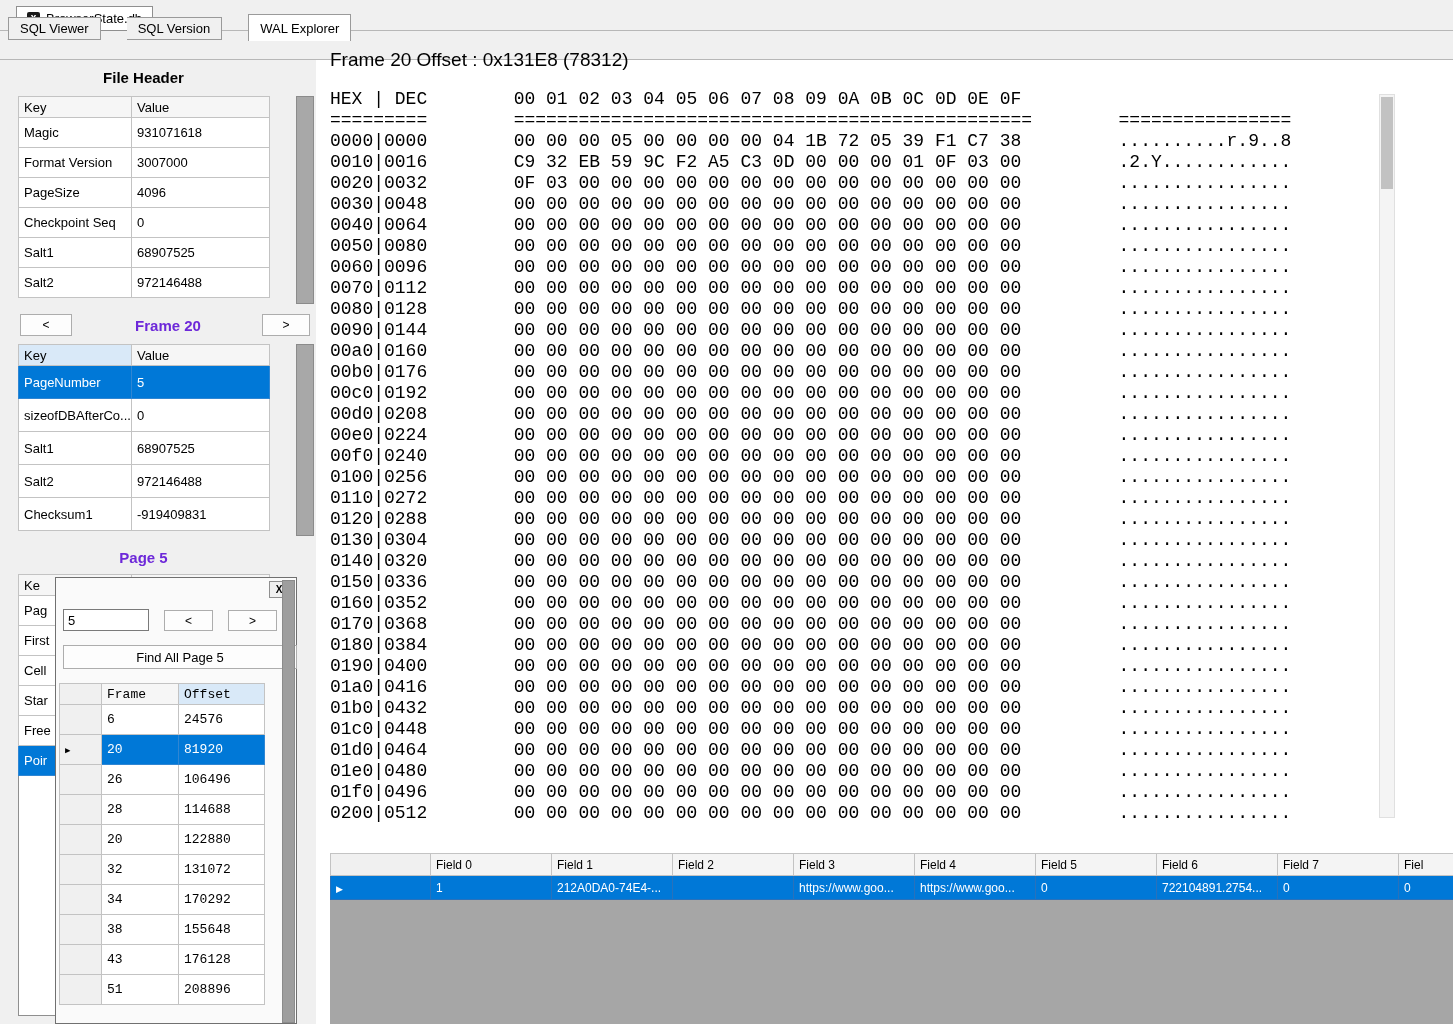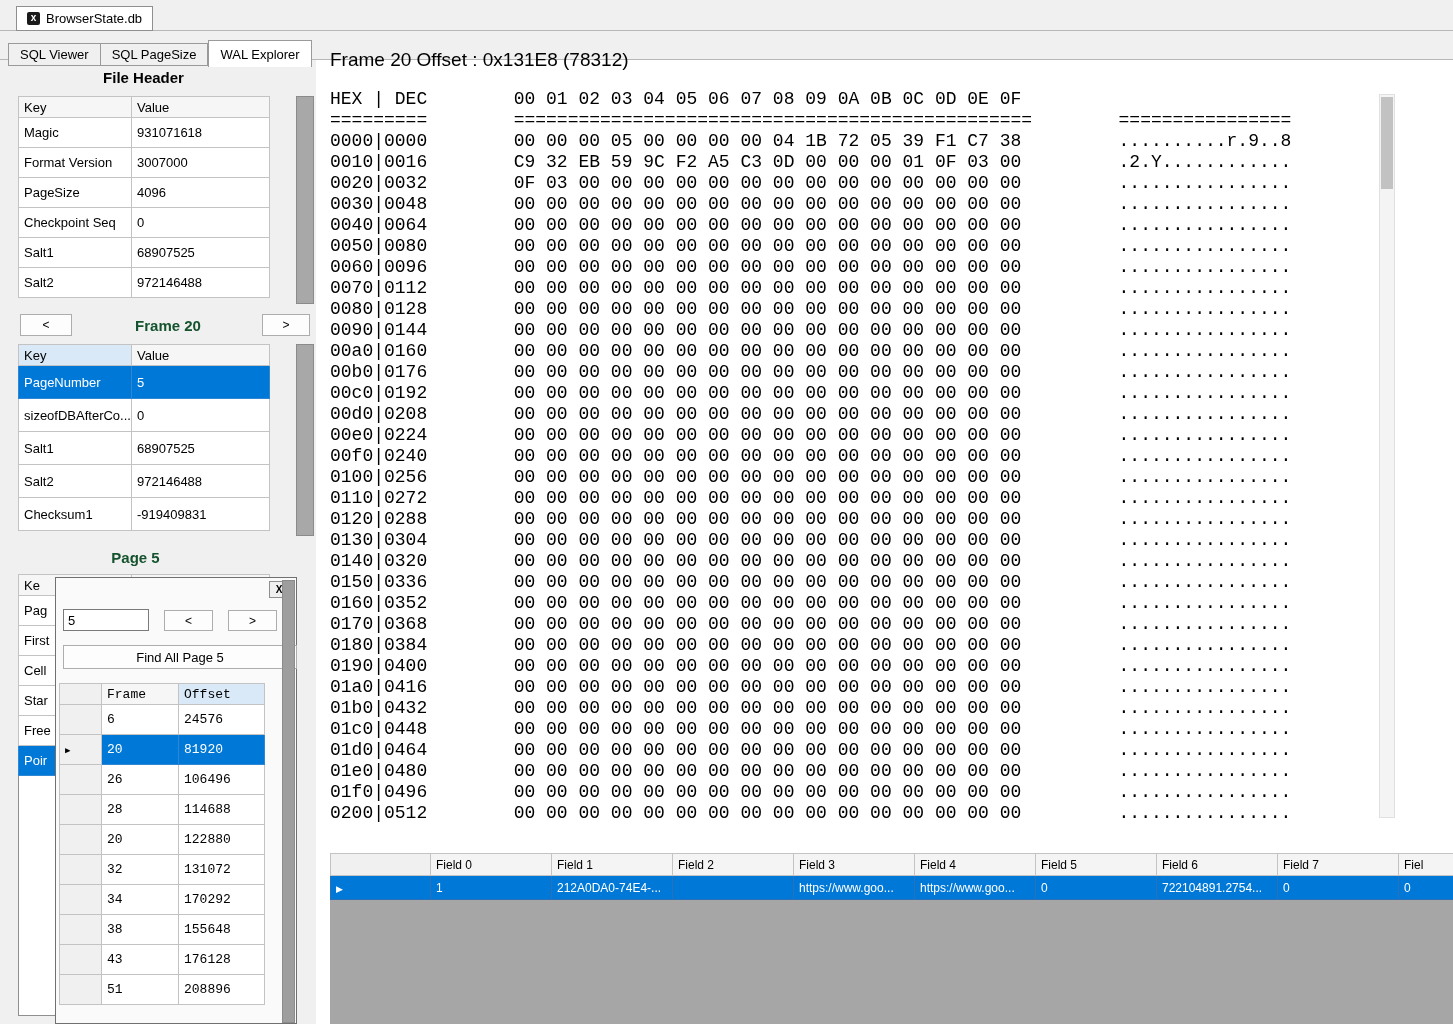--- a/index.html
+++ b/index.html
@@ -15,21 +15,21 @@
     position:absolute; left:16px; top:6px; height:25px; padding:0 10px;
     background:#fff; border:1px solid #8f8f8f; display:flex; align-items:center; gap:6px; z-index:2;
     font-size:13px;
   }
   .doc-close {
     width:13px; height:13px; background:#1a1a1a; color:#fff; border-radius:2px;
     font-size:10px; line-height:12px; text-align:center; font-weight:bold;
   }
 
   
-  .subtabs { position:absolute; left:8px; top:43px; display:flex; z-index:2; }
+  .subtabs { position:absolute; left:8px; top:17px; display:flex; z-index:2;gap:26px; }
   .subtab {
     height:23px; padding:0 11px; background:#f0f0f0; border:1px solid #9a9a9a;
     border-left:none; font-size:13px; display:flex; align-items:center;
   }
   .subtab:first-child { border-left:1px solid #9a9a9a; }
   .subtab.active {
     background:#fff; margin-top:-3px; height:27px; border:1px solid #9a9a9a; border-bottom:none; z-index:3;
   }
   .tabline2 { position:absolute; left:0; top:59px; width:1453px; height:1px; background:#b7b7b7; }
 
@@ -47,21 +47,21 @@
   }
   .grid th { background:#f6f6f6; height:21px; }
   .grid td { height:30px; }
   .t2 td { height:33px; }
   .th-hl { background:#d9e9f8 !important; }
   .rowhdr { background:#f0f0f0 !important; }
   tr.sel td:not(.rowhdr) { background:#0078d7; color:#fff; border-color:#2f86d3; }
   .marker { font-size:9px; }
 
   .panel-title { position:absolute; font-weight:bold; font-size:15px; text-align:center; }
-  .blue { color:#14532d; }
+  .blue { color:#6d28d9; }
 
   .btn {
     position:absolute; background:#fdfdfd; border:1px solid #adadad; font-size:12px;
     display:flex; align-items:center; justify-content:center; cursor:default;
   }
   .txt { position:absolute; border:1px solid #7a7a7a; background:#fff; font-size:13px; padding:1px 4px; font-family:"Liberation Sans",sans-serif; }
 
   .vsb { position:absolute; background:#a8a8a8; border:1px solid #8b8b8b; }
 
   
@@ -97,21 +97,21 @@
 <div class="screen">
 
   <div class="tabline1"></div>
   <div class="doc-tab">
     <span class="doc-close">x</span>
     <span>BrowserState.db</span>
   </div>
 
   <div class="subtabs">
     <div class="subtab">SQL Viewer</div>
-    <div class="subtab">SQL PageSize</div>
+    <div class="subtab">SQL Version</div>
     <div class="subtab active">WAL Explorer</div>
   </div>
   <div class="tabline2"></div>
 
   <div class="left-panel"></div>
   <div class="main-panel"></div>
 
   <div class="panel-title" style="left:18px;top:69px;width:251px;">File Header</div>
   <table class="grid" style="left:18px;top:96px;width:251px;">
     <colgroup>
@@ -185,21 +185,21 @@
           <td>972146488</td>
         </tr>
       <tr>
           <td>Checksum1</td>
           <td>-919409831</td>
         </tr>
     </tbody>
   </table>
   <div class="vsb" style="left:296px;top:344px;width:18px;height:192px;"></div>
 
-  <div class="panel-title blue" style="left:10px;top:549px;width:251px;">Page 5</div>
+  <div class="panel-title blue" style="left:18px;top:549px;width:251px;">Page 5</div>
   <div class="t3-bg"></div>
   <table class="grid" style="left:18px;top:574px;width:251px;">
     <colgroup>
         <col style="width:113px">
         <col style="width:138px">
       </colgroup>
     <thead>
         <tr>
       <th>Ke</th>
       <th></th>

